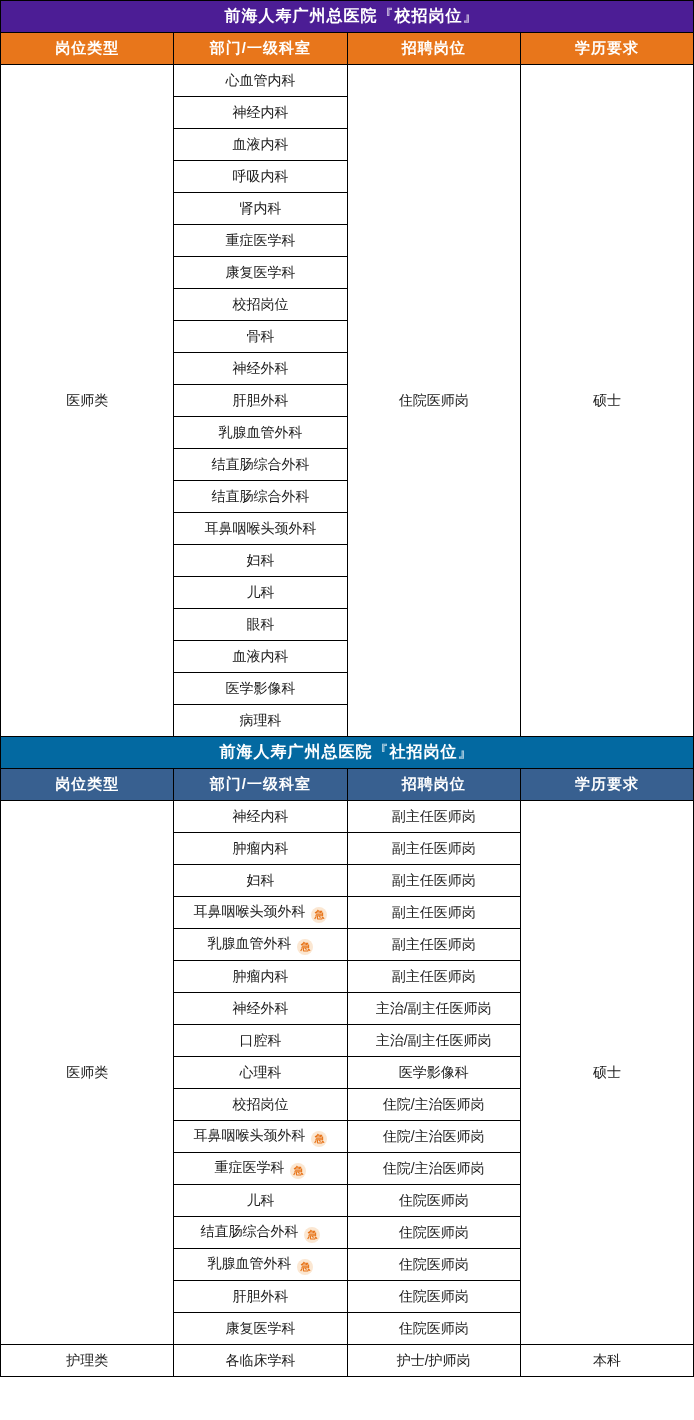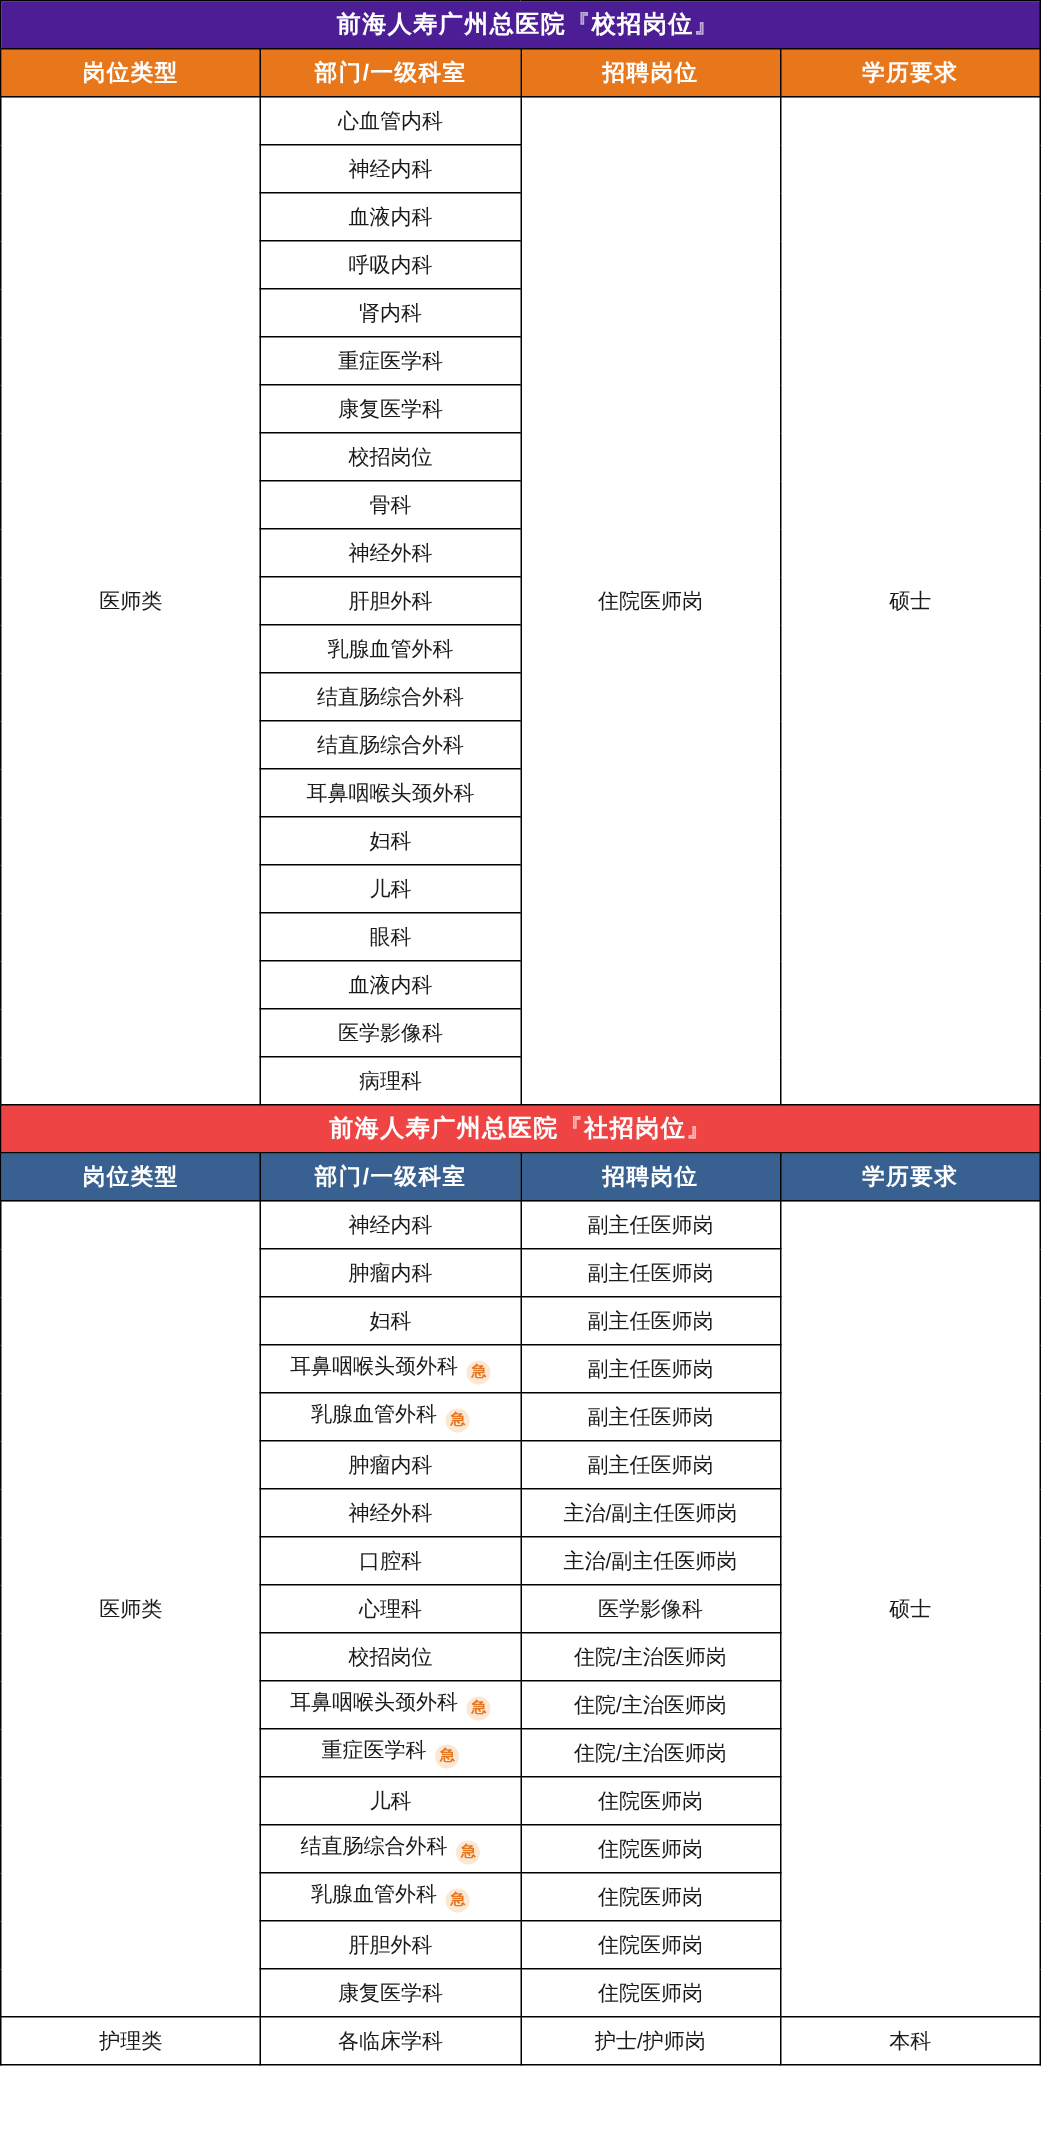--- a/index.html
+++ b/index.html
@@ -127,21 +127,21 @@
 
   <table class="sec">
     <colgroup>
         <col style="width:25%">
         <col style="width:25%">
         <col style="width:25%">
         <col style="width:25%">
       </colgroup>
     <thead>
       <tr>
-        <th colspan="4" class="title-cell" style="background: #ef4444;"><span>前海人寿广州总医院</span><span class="bracket">『</span><span>社招岗位</span><span class="bracket">』</span></th>
+        <th colspan="4" class="title-cell" style="background: #0369a1;"><span>前海人寿广州总医院</span><span class="bracket">『</span><span>社招岗位</span><span class="bracket">』</span></th>
       </tr>
       <tr class="header-row">
         <th style="background: rgb(56, 96, 144);">岗位类型</th>
         <th style="background: rgb(56, 96, 144);">部门/一级科室</th>
         <th style="background: rgb(56, 96, 144);">招聘岗位</th>
         <th style="background: rgb(56, 96, 144);">学历要求</th>
       </tr>
     </thead>
     <tbody>
         <tr>

